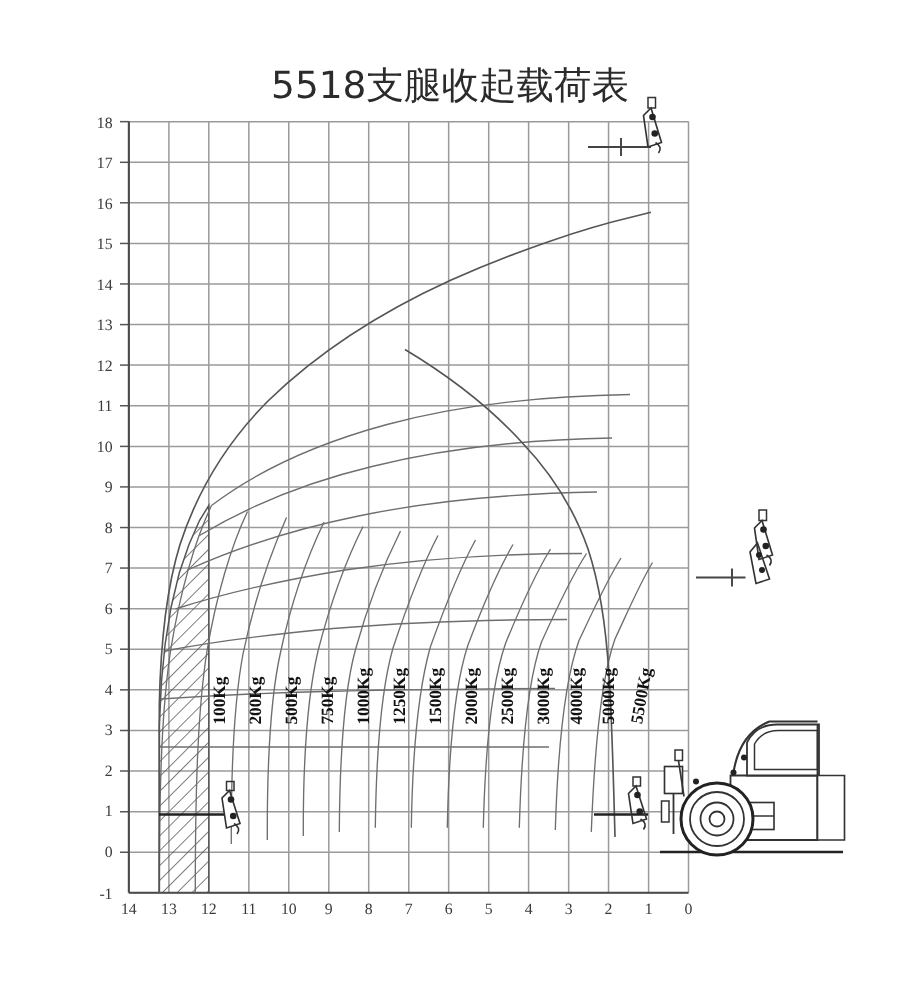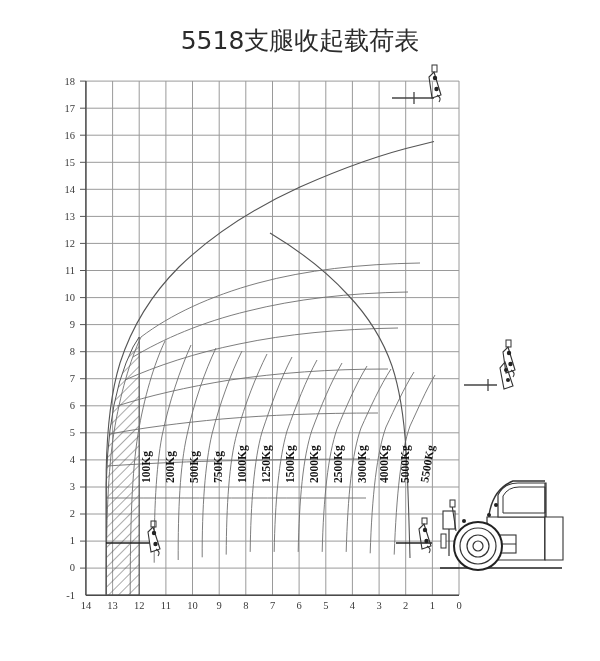--- a/index.html
+++ b/index.html
@@ -6,21 +6,21 @@
   body{
     width:600px;height:661px;
     background:#ffffff;
     font-family:"Liberation Sans", sans-serif;
     overflow:hidden;
     position:relative;
   }
 
   .chart-title{
     position:absolute;
-    top:24px;left:0;width:600px;
+    top:40px;left:0;width:600px;
     text-align:center;
     font-size:25px;
     color:#2b2b2b;
     font-family:"DejaVu Sans", sans-serif;
     letter-spacing:0px;
     white-space:nowrap;
   }
 
   .plot-wrap{
     position:absolute;

